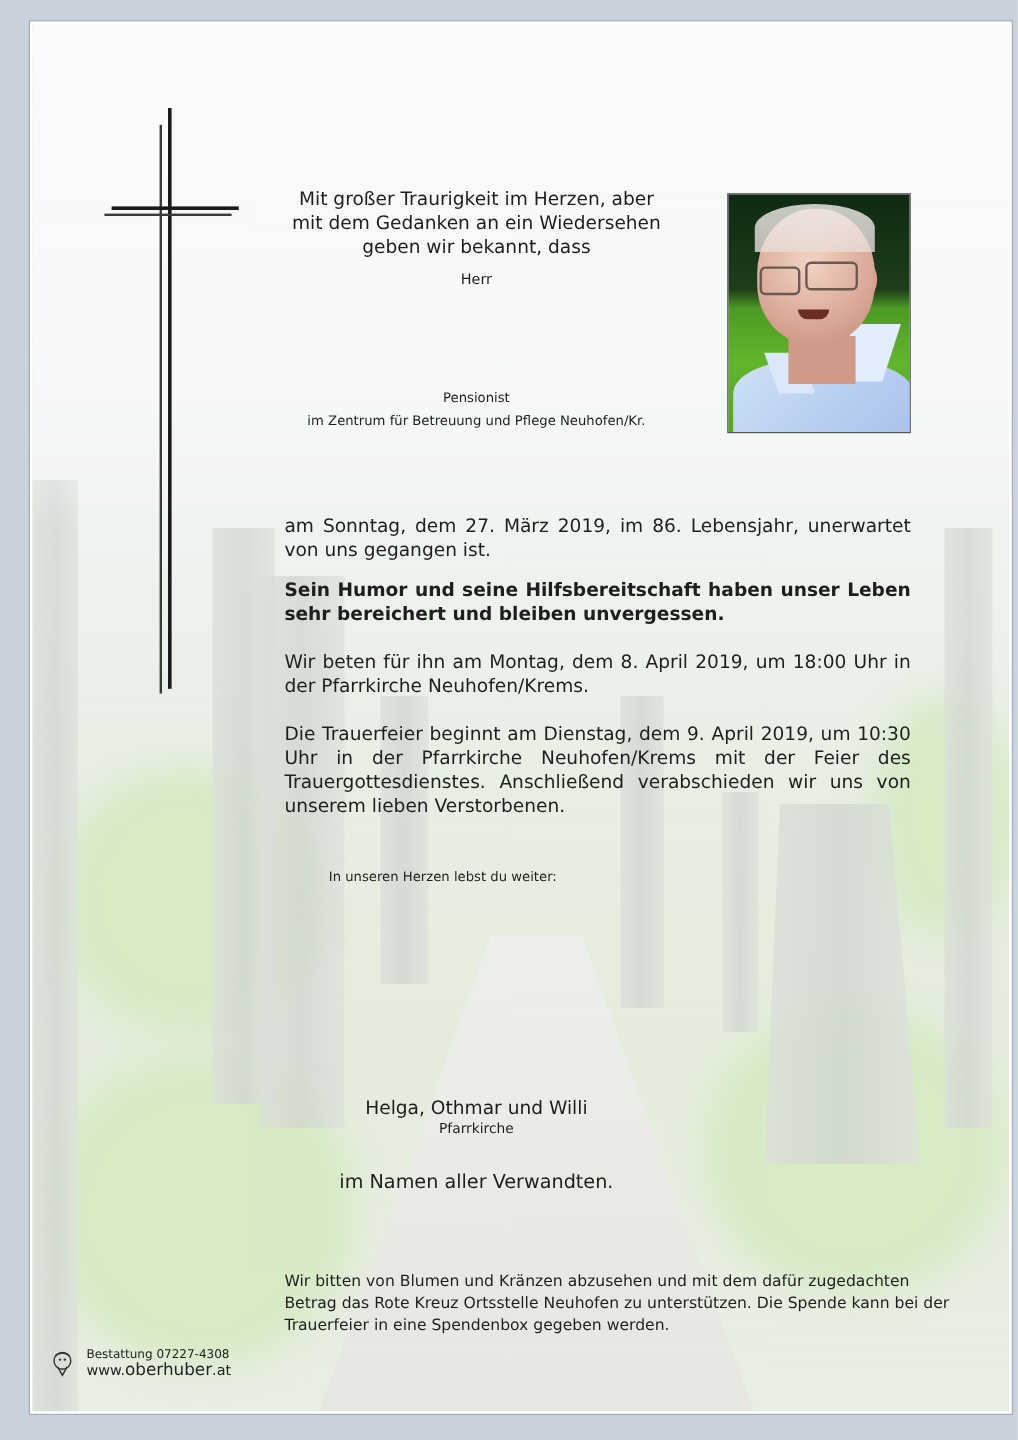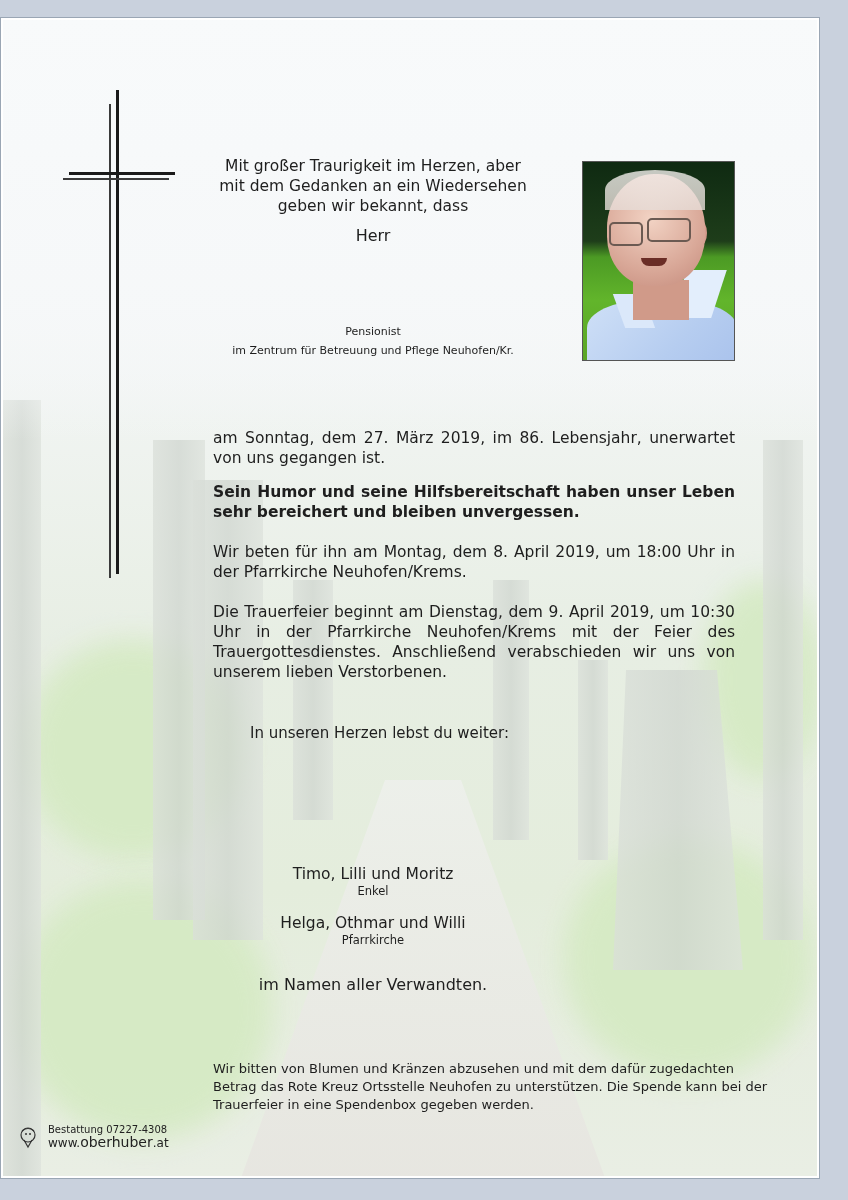--- a/index.html
+++ b/index.html
@@ -4,21 +4,21 @@
 <style>
   html, body { margin:0; padding:0; }
   body {
     width:848px; height:1200px; overflow:hidden;
     background:#c9d1dd;
     font-family:"DejaVu Sans", sans-serif;
     color:#1e1e1e;
     position:relative;
   }
   .sheet {
-    position:absolute; left:1px; top:18px; width:814px; height:1156px;
+    position:absolute; left:25px; top:18px; width:814px; height:1156px;
     background:#fef9c3;
     border:2px solid #ffffff;
     box-shadow: 0 0 0 1px #9aa6b4, inset 0 0 0 1px #dfe5ea;
     overflow:hidden;
   }
   
   .forest { position:absolute; inset:0; }
   .forest .bg {
     position:absolute; inset:0;
     background:
@@ -36,21 +36,21 @@
     background:linear-gradient(180deg, rgba(248,250,251,.97) 0%, rgba(246,248,249,.92) 70%, rgba(246,248,249,0) 100%); }
 
   
   .cross-v1 { position:absolute; left:113px; top:70px; width:3px; height:484px; background:#1a1a1a; }
   .cross-v2 { position:absolute; left:106px; top:84px; width:1.5px; height:474px; background:#3a3a3a; }
   .cross-h1 { position:absolute; left:66px; top:152px; width:106px; height:3px; background:#1a1a1a; }
   .cross-h2 { position:absolute; left:60px; top:158px; width:106px; height:1.5px; background:#3a3a3a; }
 
   .center { position:absolute; text-align:center; }
   .intro { left:200px; top:136px; width:340px; font-size:15.5px; line-height:20px; }
-  .herr { left:200px; top:206px; width:340px; font-size:16px; }
+  .herr { left:200px; top:206px; width:340px; font-size:12px; }
   .name { left:180px; top:244px; width:380px; font-family:"DejaVu Serif", serif; font-size:35px; letter-spacing:.3px; color:#141414; }
   .occupation { left:180px; top:302px; width:380px; font-size:11px; line-height:19px; }
 
   .photo {
     position:absolute; left:579px; top:141px; width:151px; height:198px;
     border:1px solid #555; overflow:hidden;
     background:linear-gradient(180deg,#0f2a12 0%,#1e3d1a 40%,#4c9a24 48%,#62b52b 70%,#5aa526 100%);
   }
   .photo .head { position:absolute; left:24px; top:12px; width:98px; height:112px; border-radius:48% 48% 44% 44%; background:radial-gradient(circle at 45% 40%,#f2d3c4,#d9a898 60%,#c48a7b); }
   .photo .ear { position:absolute; left:110px; top:58px; width:14px; height:26px; border-radius:50%; background:#d49c8d; }
@@ -62,21 +62,21 @@
   .photo .shirt { position:absolute; left:4px; top:138px; width:150px; height:70px; border-radius:40% 40% 0 0; background:linear-gradient(135deg,#cfe0f7,#b6cdf0 60%,#a9c2ec); }
   .photo .collar1 { position:absolute; left:36px; top:132px; width:30px; height:34px; background:#dbe8fa; transform:skewX(20deg); }
   .photo .collar2 { position:absolute; left:96px; top:108px; width:40px; height:48px; background:#e3eefc; transform:skewX(-18deg); }
 
   .para { position:absolute; left:210px; width:522px; font-size:15.5px; line-height:20px; text-align:justify; color:#1e1e1e; }
   .p1 { top:408px; }
   .p2 { top:462px; font-weight:bold; }
   .p3 { top:522px; }
   .p4 { top:582px; }
 
-  .mourners-head { position:absolute; left:247px; top:704px; font-size:15px; }
+  .mourners-head { position:absolute; left:247px; top:704px; font-size:11px; }
   .family { position:absolute; left:200px; width:340px; text-align:center; }
   .fam-name { font-size:15.5px; line-height:20px; display:block; }
   .fam-role { font-size:11.5px; line-height:15px; display:block; }
   .g1 { top:746px; }
   .g2 { top:844px; }
   .g3 { top:893px; }
   .closing { position:absolute; left:200px; top:955px; width:340px; text-align:center; font-size:16px; }
 
   .note { position:absolute; left:210px; top:1040px; width:560px; font-size:13px; line-height:18px; }
 
@@ -139,24 +139,20 @@
     <div class="mouth"></div>
   </div>
 
   <div class="para p1">am Sonntag, dem 27. März 2019, im 86. Lebensjahr, unerwartet von uns gegangen ist.</div>
   <div class="para p2">Sein Humor und seine Hilfsbereitschaft haben unser Leben sehr bereichert und bleiben unvergessen.</div>
   <div class="para p3">Wir beten für ihn am Montag, dem 8. April 2019, um 18:00 Uhr in der Pfarrkirche Neuhofen/Krems.</div>
   <div class="para p4">Die Trauerfeier beginnt am Dienstag, dem 9. April 2019, um 10:30 Uhr in der Pfarrkirche Neuhofen/Krems mit der Feier des Trauergottesdienstes. Anschließend verabschieden wir uns von unserem lieben Verstorbenen.</div>
 
   <div class="mourners-head">In unseren Herzen lebst du weiter:</div>
 
-  <div class="family g2">
-    <span class="fam-name">Timo, Lilli und Moritz</span>
-    <span class="fam-role">Enkel</span>
-  </div>
   <div class="family g3">
     <span class="fam-name">Helga, Othmar und Willi</span>
     <span class="fam-role">Pfarrkirche</span>
   </div>
 
   <div class="closing">im Namen aller Verwandten.</div>
 
   <div class="note">Wir bitten von Blumen und Kränzen abzusehen und mit dem dafür zugedachten Betrag das Rote Kreuz Ortsstelle Neuhofen zu unterstützen. Die Spende kann bei der Trauerfeier in eine Spendenbox gegeben werden.</div>
 
   <div class="logo">

